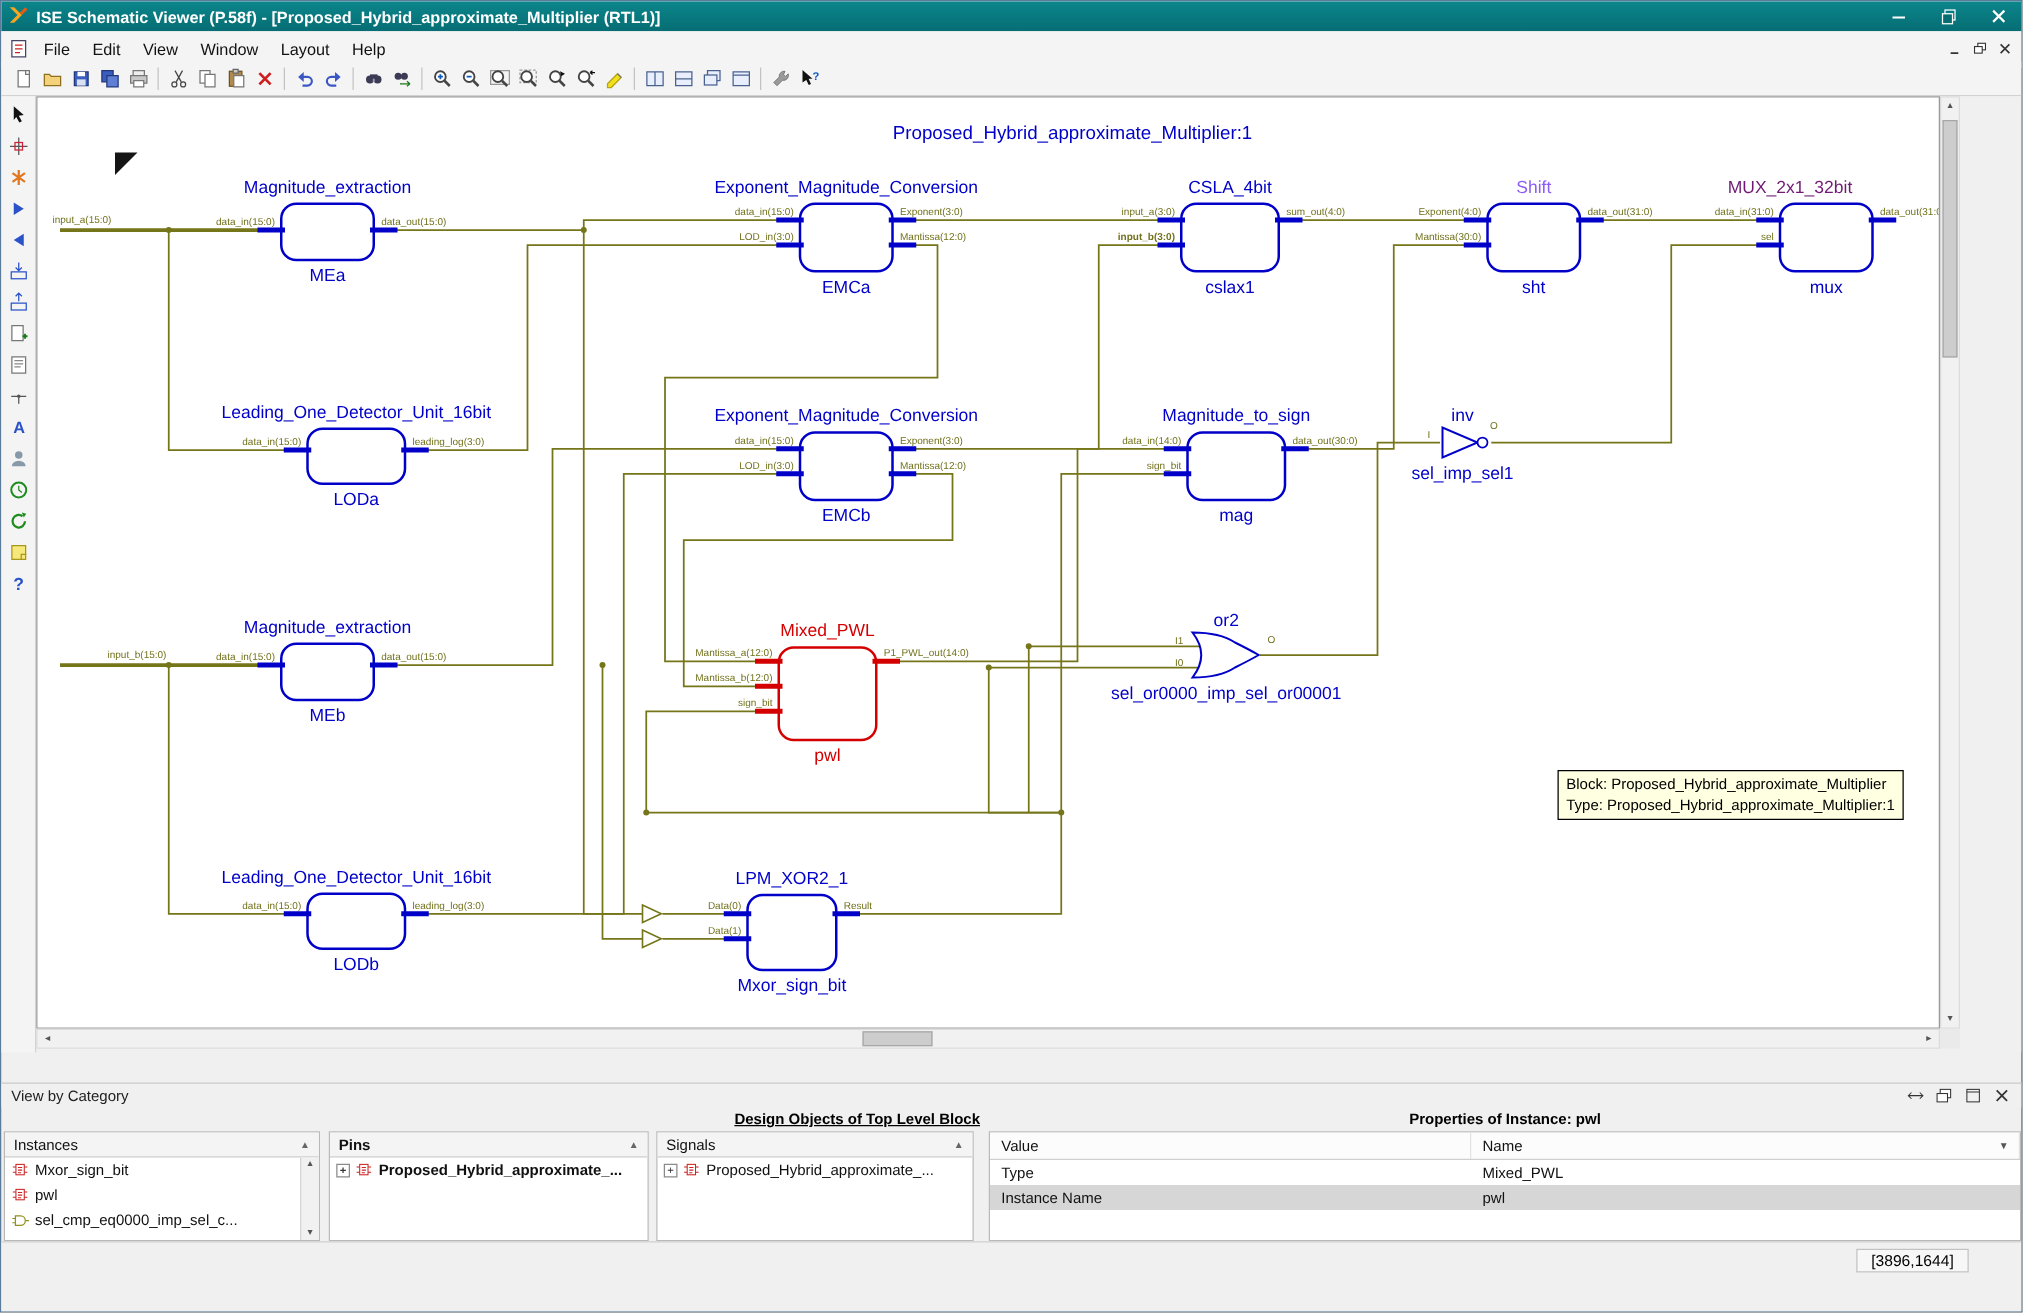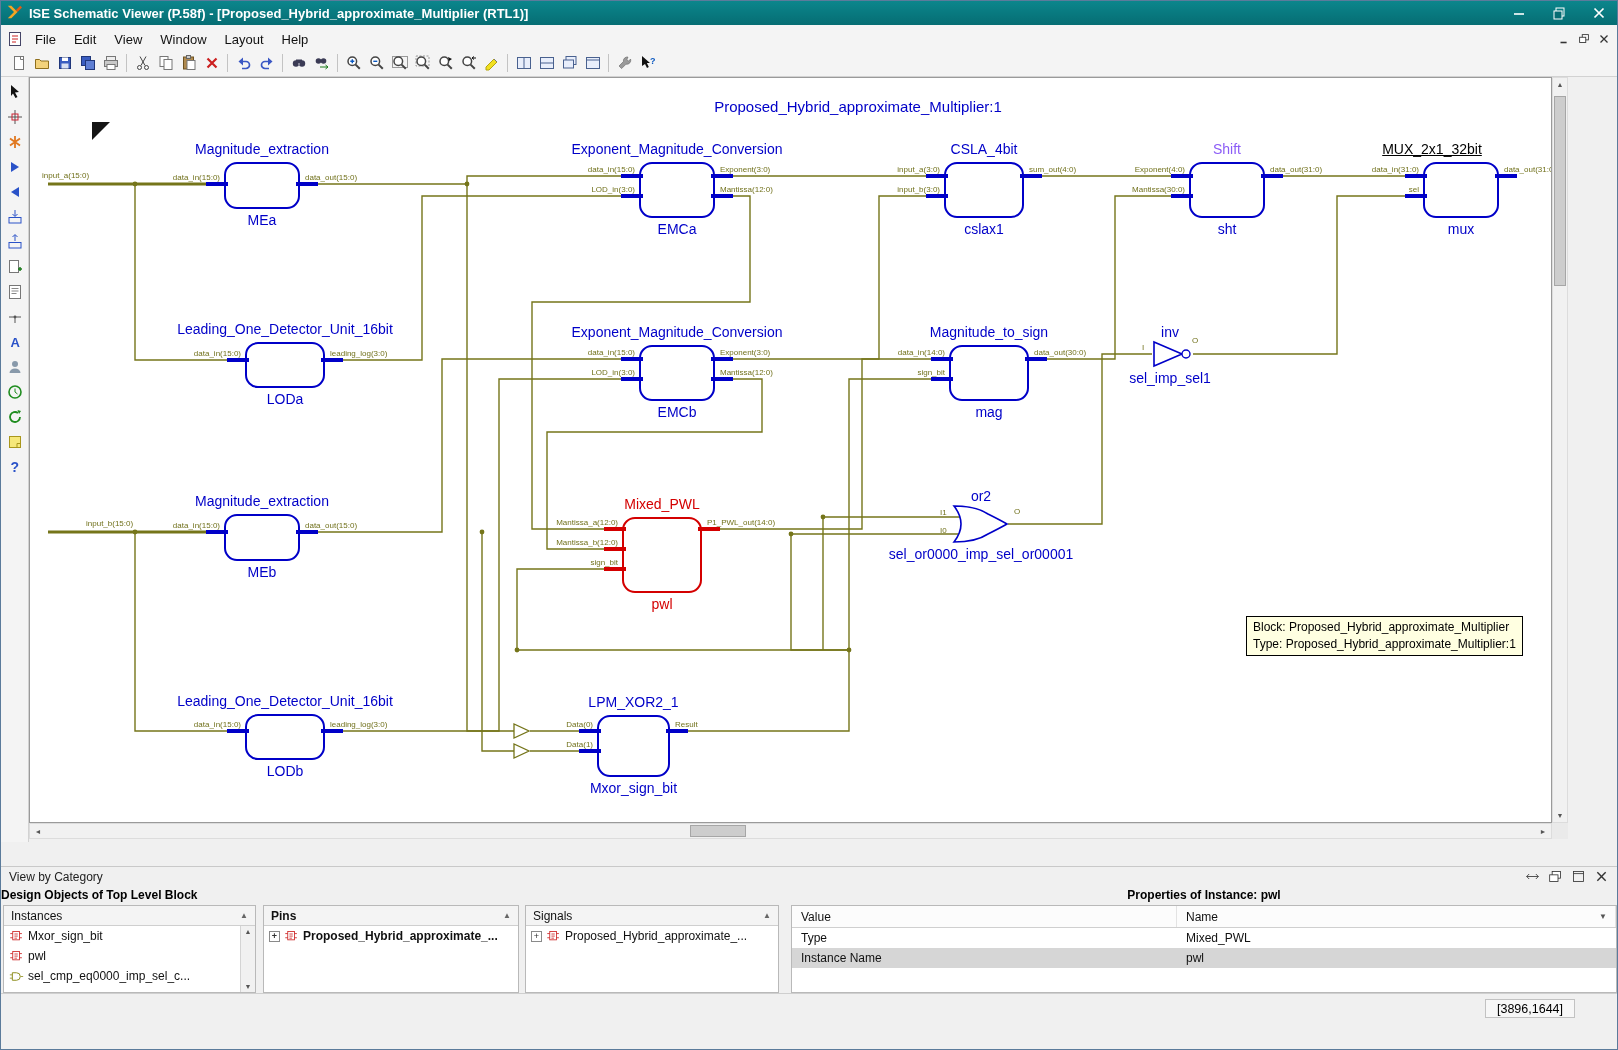--- a/index.html
+++ b/index.html
@@ -52,21 +52,21 @@
   .tab-icon{position:absolute;left:6px;top:3px;}
   .tab{position:absolute;left:26px;top:1px;width:757px;height:20px;background:#fafafa;border:1px solid #adadad;
     display:flex;align-items:center;justify-content:center;font-size:12px;color:#111;}
   .tab-close{position:absolute;right:6px;top:0px;color:#cc1111;font-weight:900;font-size:15px;line-height:19px;}
   
   .categorybar{position:absolute;left:0;top:865px;width:1618px;height:20px;background:#f0f0f0;
     border-top:1px solid #c9c9c9;display:flex;align-items:center;font-size:12px;color:#222;padding:0 8px;}
   .cat-btns{margin-left:auto;display:flex;gap:7px;align-items:center;padding-right:2px;}
   .cat-btn{width:16px;height:16px;display:flex;align-items:center;justify-content:center;}
   
-  .bh-left{position:absolute;left:0;top:887px;width:783px;text-align:left;font-size:12px;font-weight:bold;color:#000;}
+  .bh-left{position:absolute;left:0;top:887px;width:783px;text-align:right;font-size:12px;font-weight:bold;color:#000;text-decoration:underline;}
   .bh-right{position:absolute;left:790px;top:887px;width:826px;text-align:center;font-size:12px;font-weight:bold;color:#000;}
   
   .panel{position:absolute;top:904px;height:88px;background:#fff;border:1px solid #b9b9b9;overflow:hidden;}
   .panel-instances{left:2px;width:253px;}
   .panel-pins{left:262px;width:256px;font-weight:bold;}
   .panel-signals{left:524px;width:254px;}
   .panel-props{left:790px;width:826px;}
   .phead{height:20px;background:#f4f4f4;border-bottom:1px solid #cfcfcf;font-size:12px;color:#111;
     display:flex;align-items:center;padding:0 7px;}
   .sort{margin-left:auto;font-size:8px;color:#666;}
@@ -499,34 +499,34 @@
         <div class="pin" style="left: 681px; top: 96px; background: rgb(0, 0, 200);"></div>
         <div class="pinlab" style="left: 690px; top: 87px;">Exponent(3:0)</div>
         <div class="pin" style="left: 681px; top: 116px; background: rgb(0, 0, 200);"></div>
         <div class="pinlab" style="left: 690px; top: 107px;">Mantissa(12:0)</div>
         <div class="block" style="left: 914px; top: 84px; width: 80px; height: 56px; border-color: rgb(0, 0, 200);"></div>
         <div class="blk-type" style="left: 954px; top: 63px; color: rgb(0, 0, 200);">CSLA_4bit</div>
         <div class="blk-name" style="left: 954px; top: 143px; color: rgb(0, 0, 200);">cslax1</div>
         <div class="pin" style="left: 896px; top: 96px; background: rgb(0, 0, 200);"></div>
         <div class="pinlab" style="left: 818px; top: 87px; width: 92px; text-align: right;">input_a(3:0)</div>
         <div class="pin" style="left: 896px; top: 116px; background: rgb(0, 0, 200);"></div>
-        <div class="pinlab" style="left: 818px; top: 107px; width: 92px; text-align: right;">input_b(3:0)</div>
+        <div class="pinlab" style="left: 818px; top: 107px; width: 92px; text-align: right; font-weight: bold;">input_b(3:0)</div>
         <div class="pin" style="left: 990px; top: 96px; background: rgb(0, 0, 200);"></div>
         <div class="pinlab" style="left: 999px; top: 87px;">sum_out(4:0)</div>
         <div class="block" style="left: 1159px; top: 84px; width: 76px; height: 56px; border-color: rgb(0, 0, 200);"></div>
         <div class="blk-type" style="left: 1197px; top: 63px; color: #8b5cf6;">Shift</div>
         <div class="blk-name" style="left: 1197px; top: 143px; color: rgb(0, 0, 200);">sht</div>
         <div class="pin" style="left: 1141px; top: 96px; background: rgb(0, 0, 200);"></div>
         <div class="pinlab" style="left: 1063px; top: 87px; width: 92px; text-align: right;">Exponent(4:0)</div>
         <div class="pin" style="left: 1141px; top: 116px; background: rgb(0, 0, 200);"></div>
         <div class="pinlab" style="left: 1063px; top: 107px; width: 92px; text-align: right;">Mantissa(30:0)</div>
         <div class="pin" style="left: 1231px; top: 96px; background: rgb(0, 0, 200);"></div>
         <div class="pinlab" style="left: 1240px; top: 87px;">data_out(31:0)</div>
         <div class="block" style="left: 1393px; top: 84px; width: 76px; height: 56px; border-color: rgb(0, 0, 200);"></div>
-        <div class="blk-type" style="left: 1402px; top: 63px; color: #000000; text-decoration: underline;">MUX_2x1_32bit</div>
+        <div class="blk-type" style="left: 1402px; top: 63px; color: #701a75;">MUX_2x1_32bit</div>
         <div class="blk-name" style="left: 1431px; top: 143px; color: rgb(0, 0, 200);">mux</div>
         <div class="pin" style="left: 1375px; top: 96px; background: rgb(0, 0, 200);"></div>
         <div class="pinlab" style="left: 1297px; top: 87px; width: 92px; text-align: right;">data_in(31:0)</div>
         <div class="pin" style="left: 1375px; top: 116px; background: rgb(0, 0, 200);"></div>
         <div class="pinlab" style="left: 1297px; top: 107px; width: 92px; text-align: right;">sel</div>
         <div class="pin" style="left: 1465px; top: 96px; background: rgb(0, 0, 200);"></div>
         <div class="pinlab" style="left: 1474px; top: 87px;">data_out(31:0)</div>
         <div class="block" style="left: 215px; top: 264px; width: 80px; height: 46px; border-color: rgb(0, 0, 200);"></div>
         <div class="blk-type" style="left: 255px; top: 243px; color: rgb(0, 0, 200);">Leading_One_Detector_Unit_16bit</div>
         <div class="blk-name" style="left: 255px; top: 313px; color: rgb(0, 0, 200);">LODa</div>

